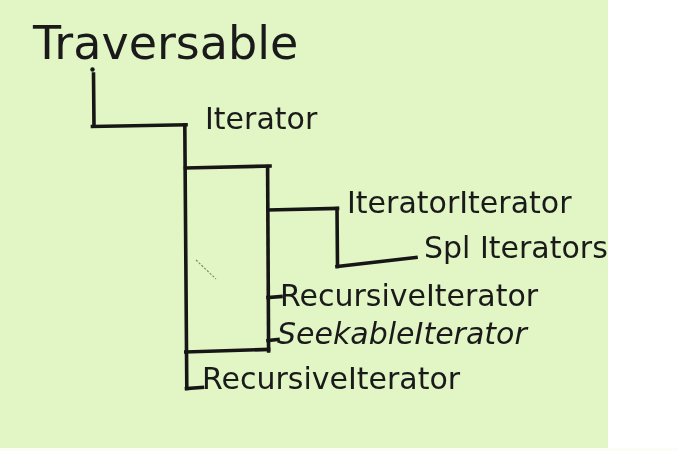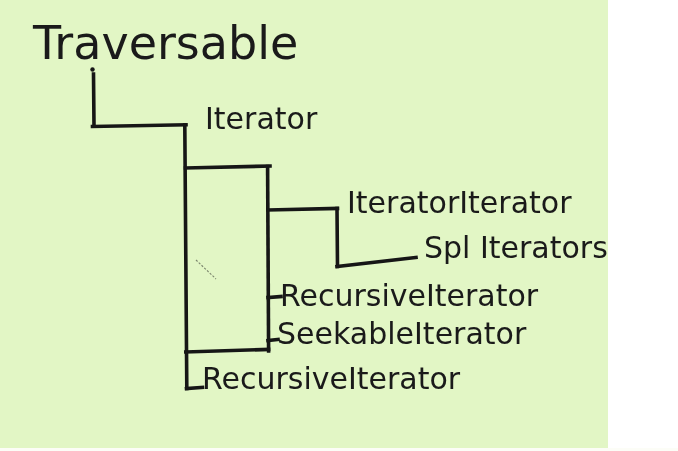--- a/index.html
+++ b/index.html
@@ -40,21 +40,21 @@
   }
   .node-label.root {
     font-size: 46px;
   }
   #lbl-traversable      { left: 33px;  top: 20px;  }
   #lbl-iterator         { left: 205px; top: 104px; }
   #lbl-outer-iterator   { left: 277px; top: 147px; }
   #lbl-iterator-iterator{ left: 347px; top: 188px; }
   #lbl-spl-iterators    { left: 424px; top: 233px; }
   #lbl-recursive-iterator { left: 280px; top: 281px; }
-  #lbl-seekable-iterator  { left: 277px; top: 319px; }
+  #lbl-seekable-iterator  { left: 277px; top: 319px; font-style: italic; }
   #lbl-iterator-aggregate { left: 202px; top: 364px; }
 </style>
 </head>
 <body>
 
 <div class="stage">
 
   <svg class="connectors" viewBox="0 0 678 451" xmlns="http://www.w3.org/2000/svg" aria-hidden="true">
     <g stroke="currentColor" stroke-width="3.6" fill="none" stroke-linecap="square">
 

